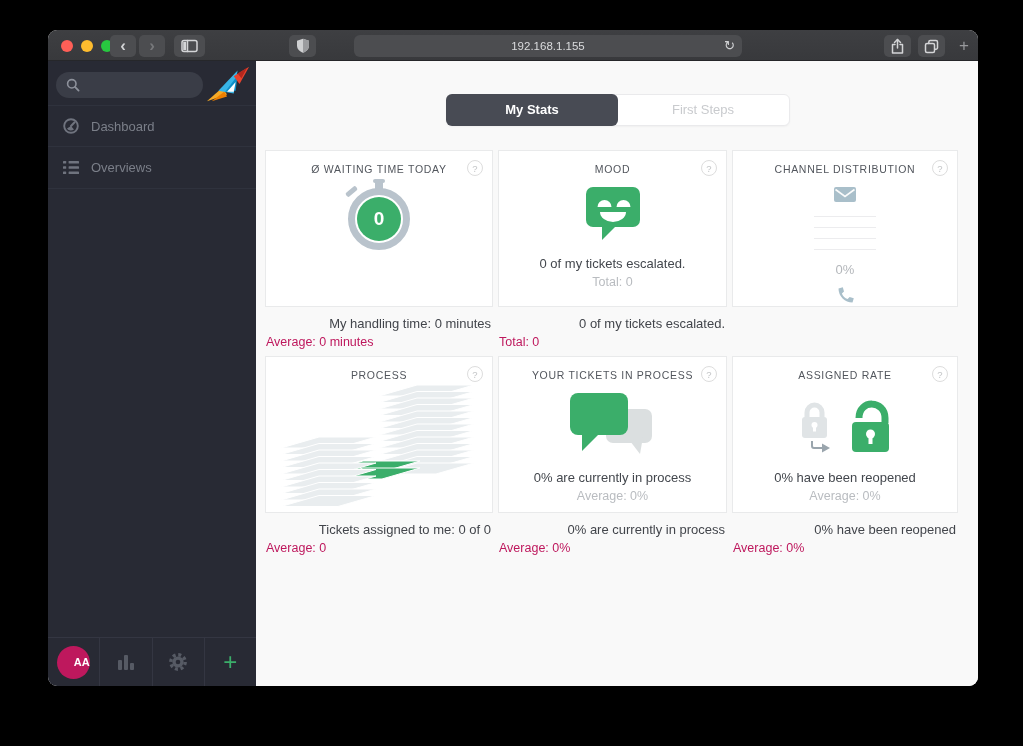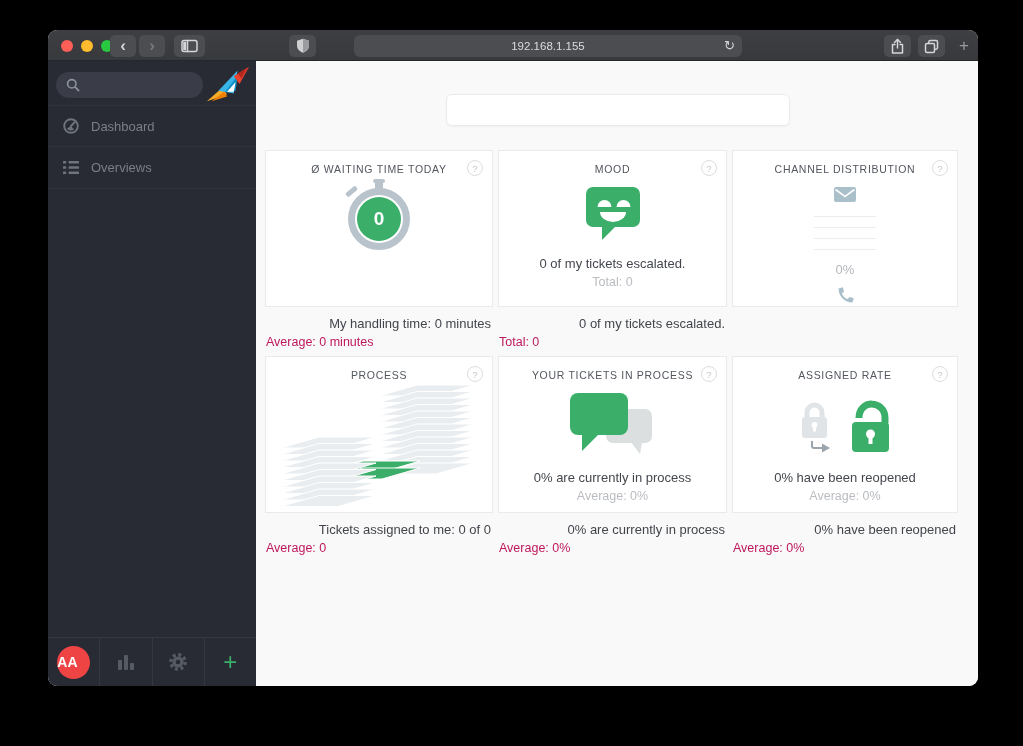--- a/index.html
+++ b/index.html
@@ -34,22 +34,22 @@
   .logo { position:absolute; right:5px; top:3px; }
   .nav { position:absolute; left:0; top:44px; right:0; }
   .nav-item { height:42px; display:flex; align-items:center; padding-left:15px;
     border-bottom:1px solid #2f323d; color:#7b7f89; font-size:13px; }
   .nav-item:first-child { border-top:1px solid #2f323d; }
   .nav-item svg { margin-right:12px; }
   .bottombar { position:absolute; left:0; bottom:0; right:0; height:49px;
     border-top:1px solid #343642; display:flex; }
   .bcell { flex:1; display:flex; align-items:center; justify-content:center; }
   .bcell + .bcell { border-left:1px solid #343642; }
-  .avatar { width:33px; height:33px; border-radius:50%; background:#ef4444; color:#fff;
-    font-size:14px; font-weight:700; text-align:left; line-height:33px; letter-spacing:.3px; }
+  .avatar { width:33px; height:33px; border-radius:50%; background:#be185d; color:#fff;
+    font-size:11px; font-weight:700; text-align:right; line-height:33px; letter-spacing:.3px; }
   .chart-icon { display:flex; align-items:flex-end; gap:2px; height:15px; }
   .chart-icon i { display:block; width:4px; background:#565a64; border-radius:1px; }
   .plus-glyph { color:#3bae6a; font-size:24px; font-weight:400; line-height:20px; }
 
   
   .main { position:absolute; left:208px; top:31px; right:0; bottom:0; background:#f9f9f9; }
   .tabs { position:absolute; left:190px; top:33px; width:344px; height:32px; display:flex;
     background:#fff; border:1px solid #eaeaec; border-radius:6px;
     box-shadow:0 1px 2px rgba(0,0,0,.04); }
   .tab { flex:1; text-align:center; line-height:30px; font-size:13px; color:#c9cbce; }
@@ -205,20 +205,22 @@
       </div>
       <div class="bcell">
         <span class="plus-glyph">+</span>
       </div>
     </div>
   </div>
 
   <div class="main">
 
     <div class="tabs">
+      <div class="tab active">My Stats</div>
+      <div class="tab">First Steps</div>
     </div>
 
     <div class="grid">
 
       <div class="card">
         <div class="card-title">Ø WAITING TIME TODAY</div>
         <div class="help">?</div>
         <div class="stopwatch">
           <span class="sw-stem"></span>
             <span class="sw-cap"></span>

